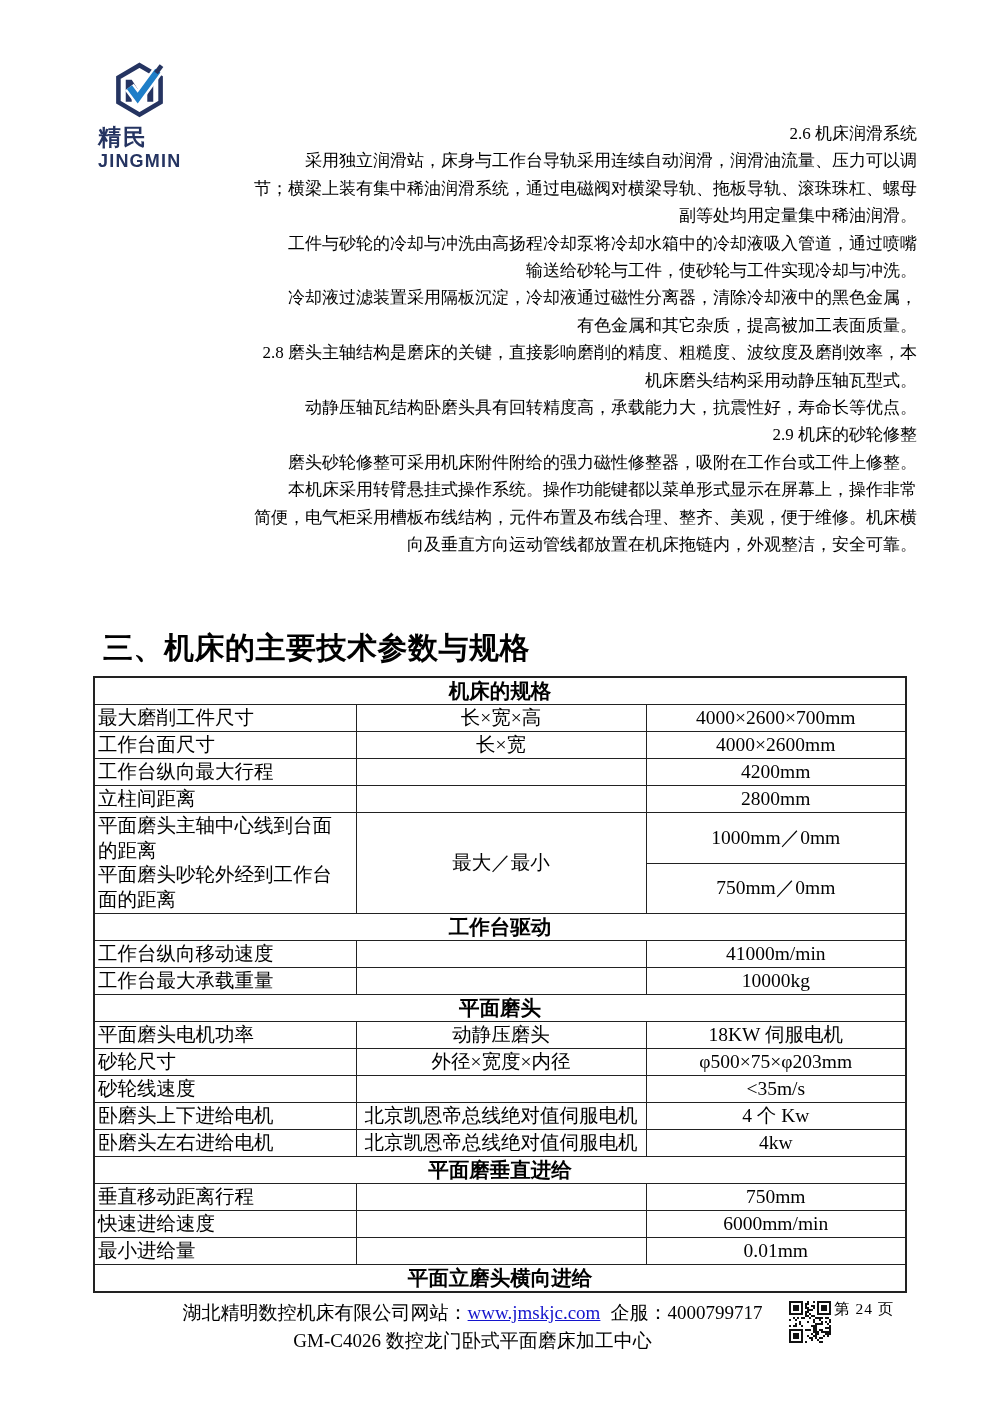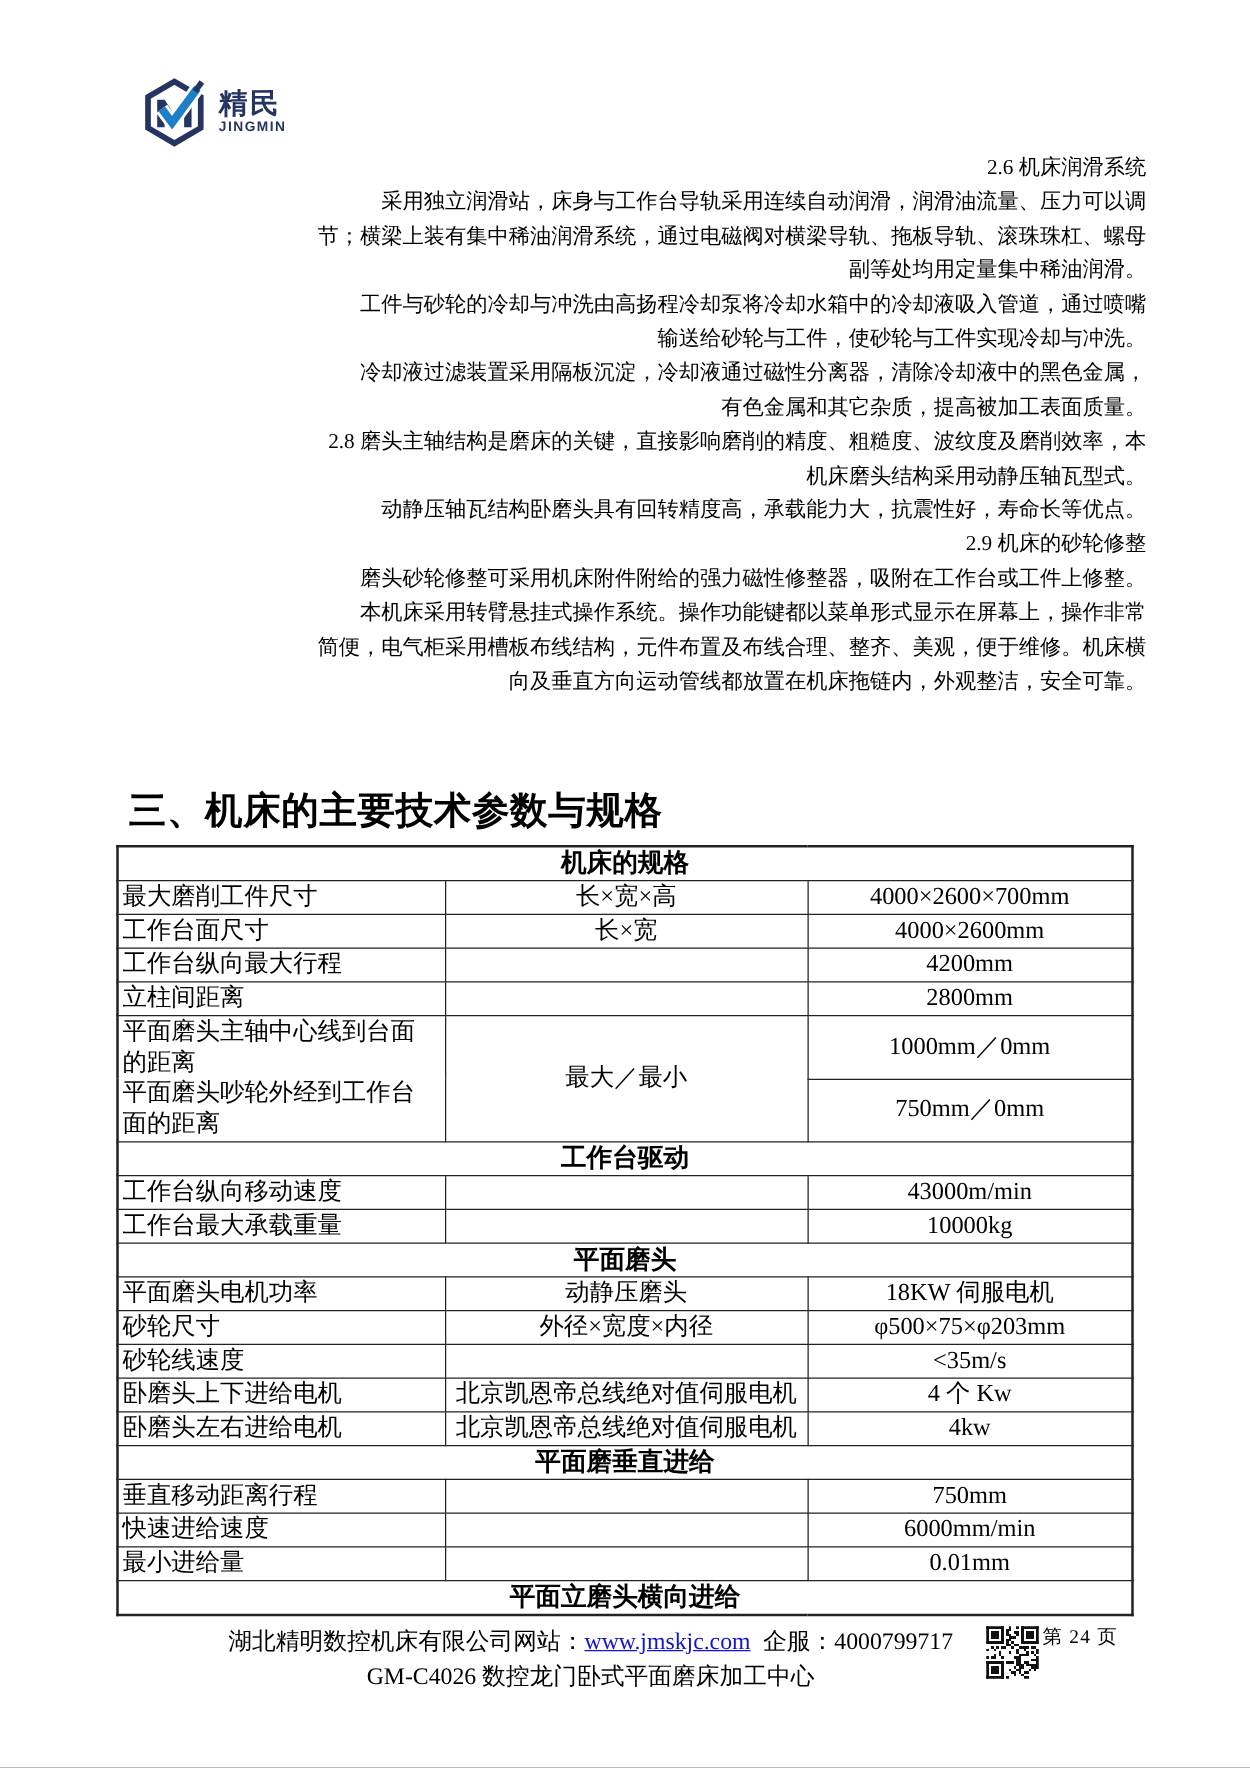--- a/index.html
+++ b/index.html
@@ -6,25 +6,25 @@
   .page{
     position:relative;
     width:1000px;height:1414px;
     margin:0 auto;
     background:#fff;
     color:#000;
     font-family:"Liberation Serif","DejaVu Serif",serif;
     overflow:hidden;
   }
   
-  .logo{position:absolute;left:112px;top:60px;display:flex;align-items:center;gap:8px;}
+  .logo{position:absolute;left:98px;top:60px;display:flex;align-items:center;gap:8px;flex-direction:column;}
   .logo svg{display:block;}
   .logo-text{display:flex;flex-direction:column;line-height:1;}
   .logo-cn{font-size:23px;font-weight:bold;color:#253461;font-family:"Liberation Sans",sans-serif;letter-spacing:2px;}
-  .logo-en{font-size:11px;font-weight:bold;color:#253461;font-family:"Liberation Sans",sans-serif;letter-spacing:1.2px;margin-top:3px;}
+  .logo-en{font-size:18px;font-weight:bold;color:#253461;font-family:"Liberation Sans",sans-serif;letter-spacing:1.2px;margin-top:3px;}
   
   .body-text{position:absolute;left:117px;top:120px;width:800px;font-size:17px;text-align:right;}
   .bline{line-height:27.4px;white-space:nowrap;}
   .bline.ind{padding-left:42px;}
   
   .main-heading{position:absolute;left:103px;top:628px;font-size:30px;font-weight:bold;letter-spacing:0.5px;}
   
   table.spec{
     position:absolute;left:93px;top:676px;
     width:812px;border-collapse:collapse;table-layout:fixed;
@@ -139,21 +139,21 @@
         </tr>
         <tr class="vt2">
           <td class="val">750mm／0mm</td>
         </tr>
         <tr>
           <td class="sec" colspan="3">工作台驱动</td>
         </tr>
         <tr>
           <td class="param">工作台纵向移动速度</td>
           <td class="spec-c"></td>
-          <td class="val">43000m/min</td>
+          <td class="val">41000m/min</td>
         </tr>
         <tr>
           <td class="param">工作台最大承载重量</td>
           <td class="spec-c"></td>
           <td class="val">10000kg</td>
         </tr>
         <tr>
           <td class="sec" colspan="3">平面磨头</td>
         </tr>
         <tr>

